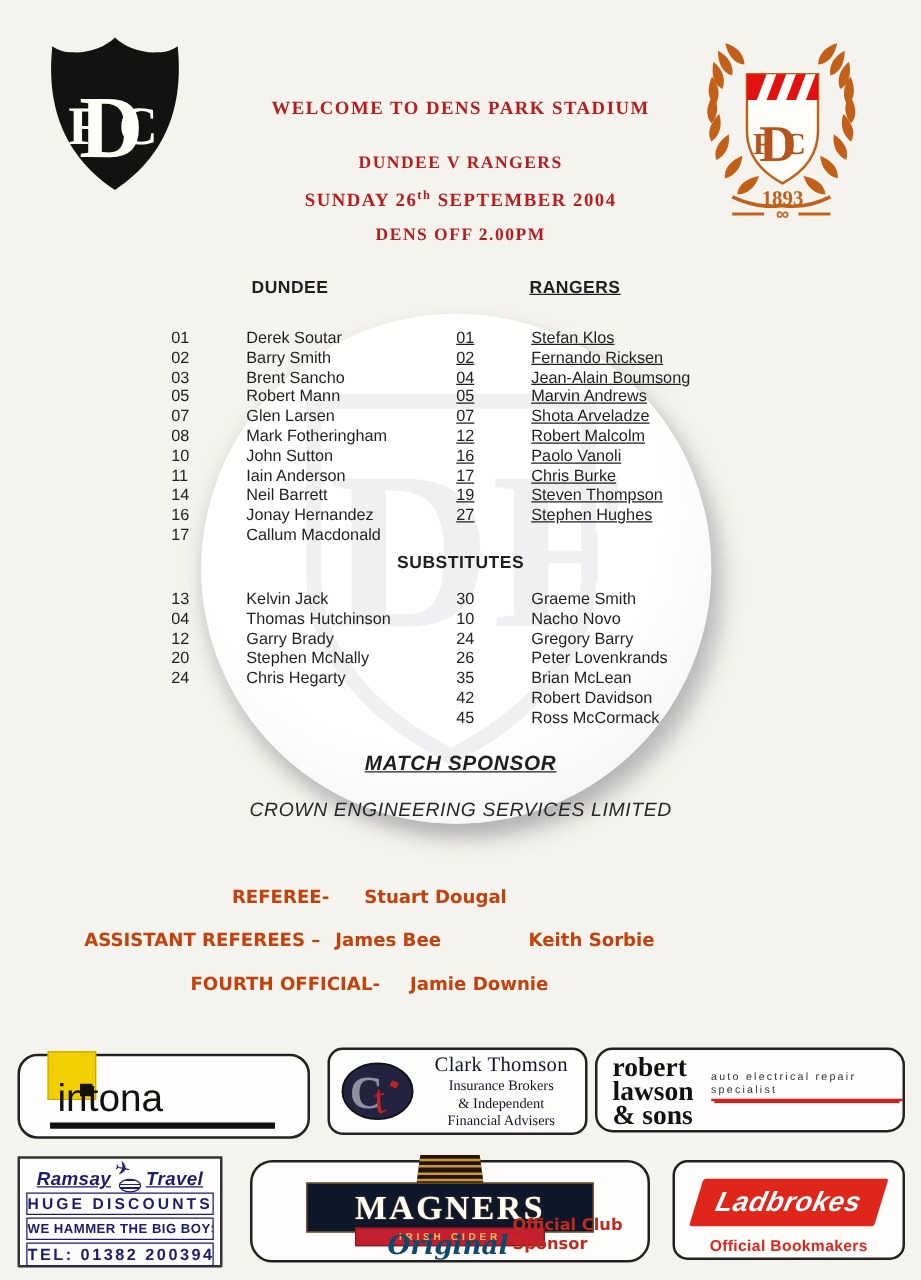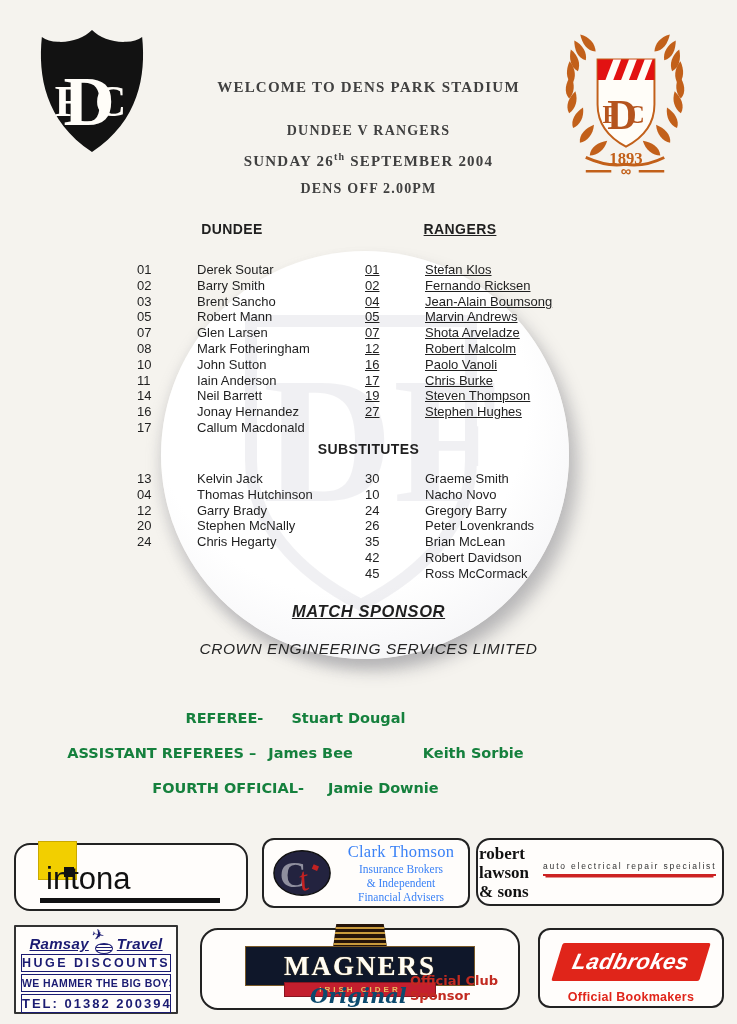--- a/index.html
+++ b/index.html
@@ -10,21 +10,21 @@
   
   .watermark{position:absolute;left:161px;top:251px;width:408px;height:408px;border-radius:50%;
     background:radial-gradient(circle at 44% 38%, #ffffff 55%, #f4f4f6 82%, #ebebee 100%);
     box-shadow:10px 12px 16px rgba(130,130,138,.45), -4px 8px 12px rgba(150,150,158,.25);z-index:0;}
   .watermark svg{position:absolute;left:50px;top:30px;opacity:.07;}
 
   .z{z-index:2;}
 
   
   .hline{position:absolute;left:0;width:737px;text-align:center;
-    font-family:"Liberation Serif",serif;font-weight:bold;letter-spacing:1.2px;color:#404040;}
+    font-family:"Liberation Serif",serif;font-weight:bold;letter-spacing:1.2px;color:#b91c1c;}
   .h-welcome{top:79px;font-size:15px;}
   .h-fixture{top:123px;font-size:14px;}
   .h-date{top:151px;font-size:15px;}
   .h-date sup{font-size:10px;}
   .h-kick{top:181px;font-size:14px;}
 
   
   .team-col{position:absolute;width:230px;}
   .team-home{left:137px;top:221px;}
   .team-away{left:365px;top:221px;text-decoration:underline;}
@@ -41,21 +41,21 @@
   .subs-away{left:365px;top:471px;}
 
   
   .msponsor{position:absolute;top:602px;left:0;width:737px;text-align:center;
     font-weight:bold;font-style:italic;font-size:16.5px;letter-spacing:.6px;}
   .msponsor span{text-decoration:underline;}
   .crown{position:absolute;top:640px;left:0;width:737px;text-align:center;
     font-style:italic;font-size:15.5px;letter-spacing:.5px;color:#262626;}
 
   .off-line{position:absolute;left:0;width:591px;display:flex;justify-content:center;
-    font-family:"DejaVu Sans",sans-serif;font-weight:bold;font-size:14.5px;color:#15803d;}
+    font-family:"DejaVu Sans",sans-serif;font-weight:bold;font-size:14.5px;color:#c2410c;}
   .off-1{top:710px;}
   .off-2{top:745px;}
   .off-3{top:780px;}
   .g28{margin-left:28px;} .g12{margin-left:12px;} .g70{margin-left:70px;} .g24{margin-left:24px;}
 
   
   .adbox{position:absolute;background:#fffdfb;border:2px solid #222;}
   .b-intona{left:14px;top:843px;width:230px;height:64px;border-radius:16px;}
   .b-clark{left:262px;top:838px;width:204px;height:66px;border-radius:12px;border-width:2px;}
   .b-lawson{left:476px;top:838px;width:244px;height:64px;border-radius:14px;}
@@ -66,27 +66,27 @@
   
   .int-sq{position:absolute;left:22px;top:-4px;width:37px;height:37px;background:#f2cf00;border:1px solid #caa900;}
   .int-sq .mini{position:absolute;right:2px;bottom:2px;width:10px;height:10px;background:#111;}
   .int-name{position:absolute;left:30px;top:16px;font-size:31px;font-weight:normal;letter-spacing:0px;color:#111;
      font-family:"Liberation Sans",sans-serif;}
   .int-bar{position:absolute;left:24px;top:53px;width:180px;height:5px;background:#111;}
 
   
   .ct-wrap{display:flex;align-items:center;height:100%;}
   .ct-logo{margin-left:8px;flex:0 0 auto;}
-  .ct-text{flex:1;text-align:center;font-family:"Liberation Serif",serif;color:#3b82f6;line-height:14px;}
+  .ct-text{flex:1;text-align:center;font-family:"Liberation Serif",serif;color:#0f172a;line-height:14px;}
   .ct-name{font-size:16.5px;line-height:20px;letter-spacing:.3px;}
   .ct-sub{font-size:11.5px;}
 
   
   .rl-wrap{display:flex;align-items:center;height:100%;}
-  .rl-name{margin-left:1px;font-family:"Liberation Serif",serif;font-weight:bold;font-size:17px;line-height:19px;color:#111;}
+  .rl-name{margin-left:12px;font-family:"Liberation Serif",serif;font-weight:bold;font-size:22px;line-height:19px;color:#111;}
   .rl-tag{margin-left:14px;margin-top:-8px;font-size:8.5px;letter-spacing:1.8px;color:#333;
      border-bottom:2px solid #cc2222;padding-bottom:3px;box-shadow:0 4px 0 -2.5px #cc2222;}
 
   
   .rt{color:#1b1b72;text-align:center;}
   .rt-brand{display:flex;justify-content:center;align-items:flex-end;margin-top:5px;height:20px;}
   .rt-word{font-style:italic;font-weight:bold;font-size:15px;text-decoration:underline;letter-spacing:.3px;}
   .rt-plane{position:relative;width:26px;height:20px;margin:0 1px;}
   .rt-plane .glyph{position:absolute;left:2px;top:-6px;font-size:15px;transform:rotate(12deg);}
   .rt-plane .globe{position:absolute;left:5px;top:11px;width:16px;height:9px;border-radius:50%;

